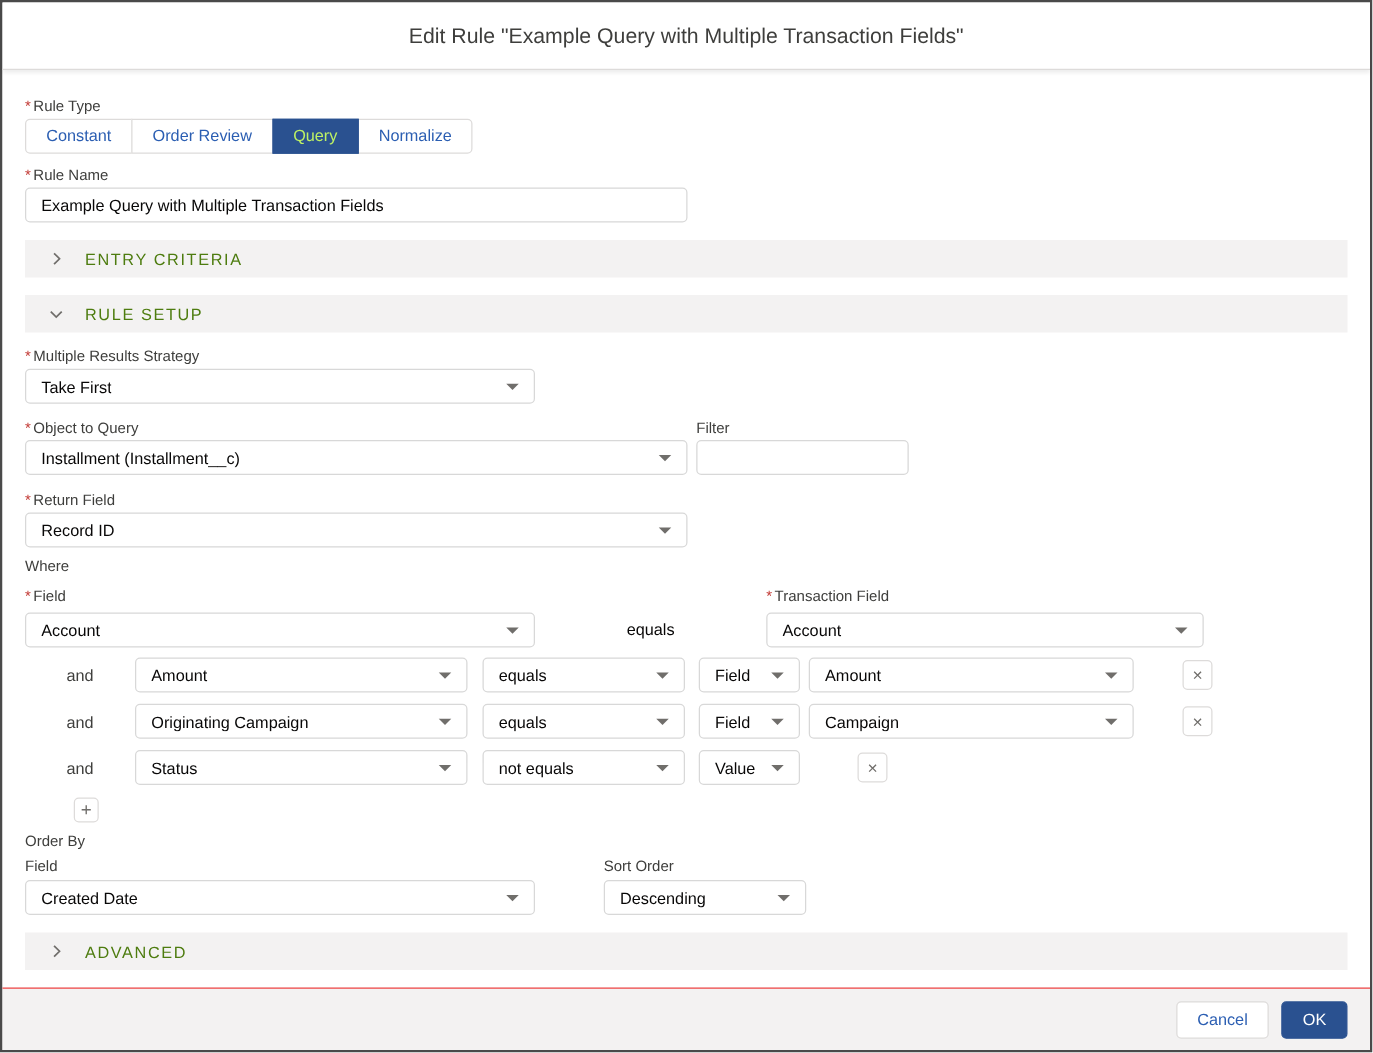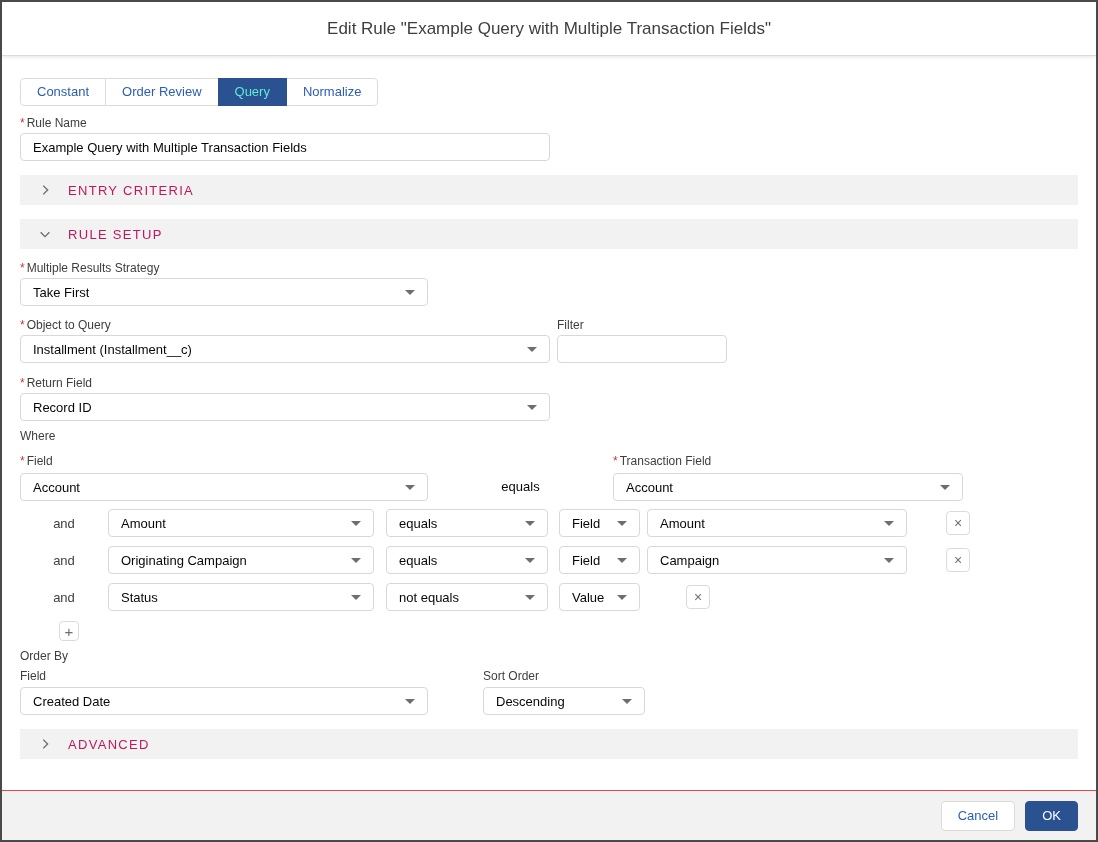--- a/index.html
+++ b/index.html
@@ -34,21 +34,21 @@
   
   .btn-group { display: flex; margin-bottom: 10px; height: 28px; }
   .tab {
     height: 28px; padding: 0 16px; background: #fff;
     border: 1px solid #dddbda; margin-left: -1px;
     font-family: "Liberation Sans", sans-serif;
     font-size: 13px; color: #2b5eb2; cursor: pointer; line-height: 26px;
   }
   .tab:first-child { border-radius: 4px 0 0 4px; margin-left: 0; }
   .tab:last-child { border-radius: 0 4px 4px 0; }
-  .tab.selected { background: #2a5190; border-color: #2a5190; color: #5eead4; z-index: 1; position: relative; }
+  .tab.selected { background: #2a5190; border-color: #2a5190; color: #bef264; z-index: 1; position: relative; }
   
   .text-input, .select {
     height: 28px; border: 1px solid #d8d8d8; border-radius: 4px;
     background: #fff; font-size: 13px; color: #080707;
     padding: 0 12px; display: flex; align-items: center;
     font-family: "Liberation Sans", sans-serif;
   }
   input.text-input { display: block; line-height: 26px; }
   .select { position: relative; cursor: pointer; justify-content: space-between; }
   .select-value { overflow: hidden; white-space: nowrap; }
@@ -61,21 +61,21 @@
   .w530 { width: 530px; } .w352 { width: 408px; } .w350 { width: 350px; }
   .w266 { width: 266px; } .w260 { width: 260px; } .w170 { width: 170px; }
   .w162 { width: 162px; } .w81  { width: 81px; }
   
   .section-bar {
     height: 30px; background: #f3f2f2; display: flex; align-items: center;
     padding-left: 18px; cursor: pointer; margin-bottom: 14px;
   }
   .section-bar .chev { display: flex; align-items: center; margin-right: 16px; }
   .section-title {
-    font-size: 13px; color: #be185d; letter-spacing: 1.3px; font-weight: 400;
+    font-size: 13px; color: #4d7c0f; letter-spacing: 1.3px; font-weight: 400;
   }
   
   .row { display: flex; align-items: flex-end; }
   .field-col { display: flex; flex-direction: column; }
   .gap7 { width: 7px; } .gap55 { width: 55px; }
   .equals-box { width: 185px; text-align: center; font-size: 13px; color: #080707; line-height: 28px; height: 28px; }
   .where-labels { display: flex; margin-bottom: 4px; }
   .cond-row { display: flex; align-items: center; margin-bottom: 9px; }
   .conj { width: 88px; text-align: center; font-size: 13px; color: #3e3e3c; }
   .cond-row .sp12 { width: 12px; } .cond-row .sp11 { width: 11px; }
@@ -113,20 +113,21 @@
 
 <div class="modal">
 
   <div class="modal-header">
     <div class="modal-title">Edit Rule "Example Query with Multiple Transaction Fields"</div>
   </div>
 
   <div class="modal-body">
 
     
+    <div class="form-label"><span class="req">*</span><span>Rule Type</span></div>
     <div class="btn-group">
       <button class="tab">Constant</button>
       <button class="tab">Order Review</button>
       <button class="tab selected">Query</button>
       <button class="tab">Normalize</button>
     </div>
 
     
     <div class="form-label"><span class="req">*</span><span>Rule Name</span></div>
     <input class="text-input w530 mb14" value="Example Query with Multiple Transaction Fields" style="">

